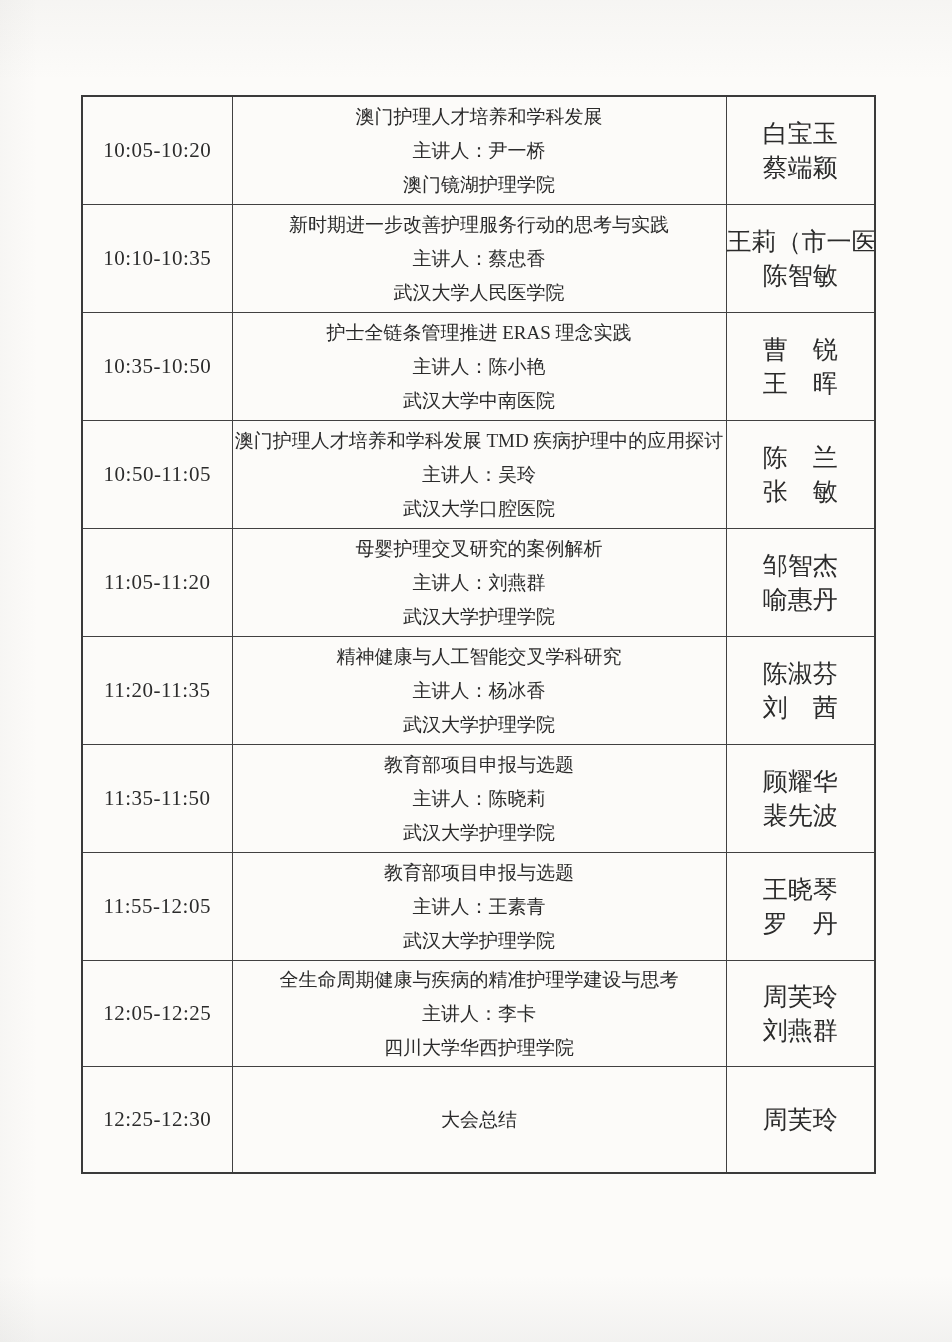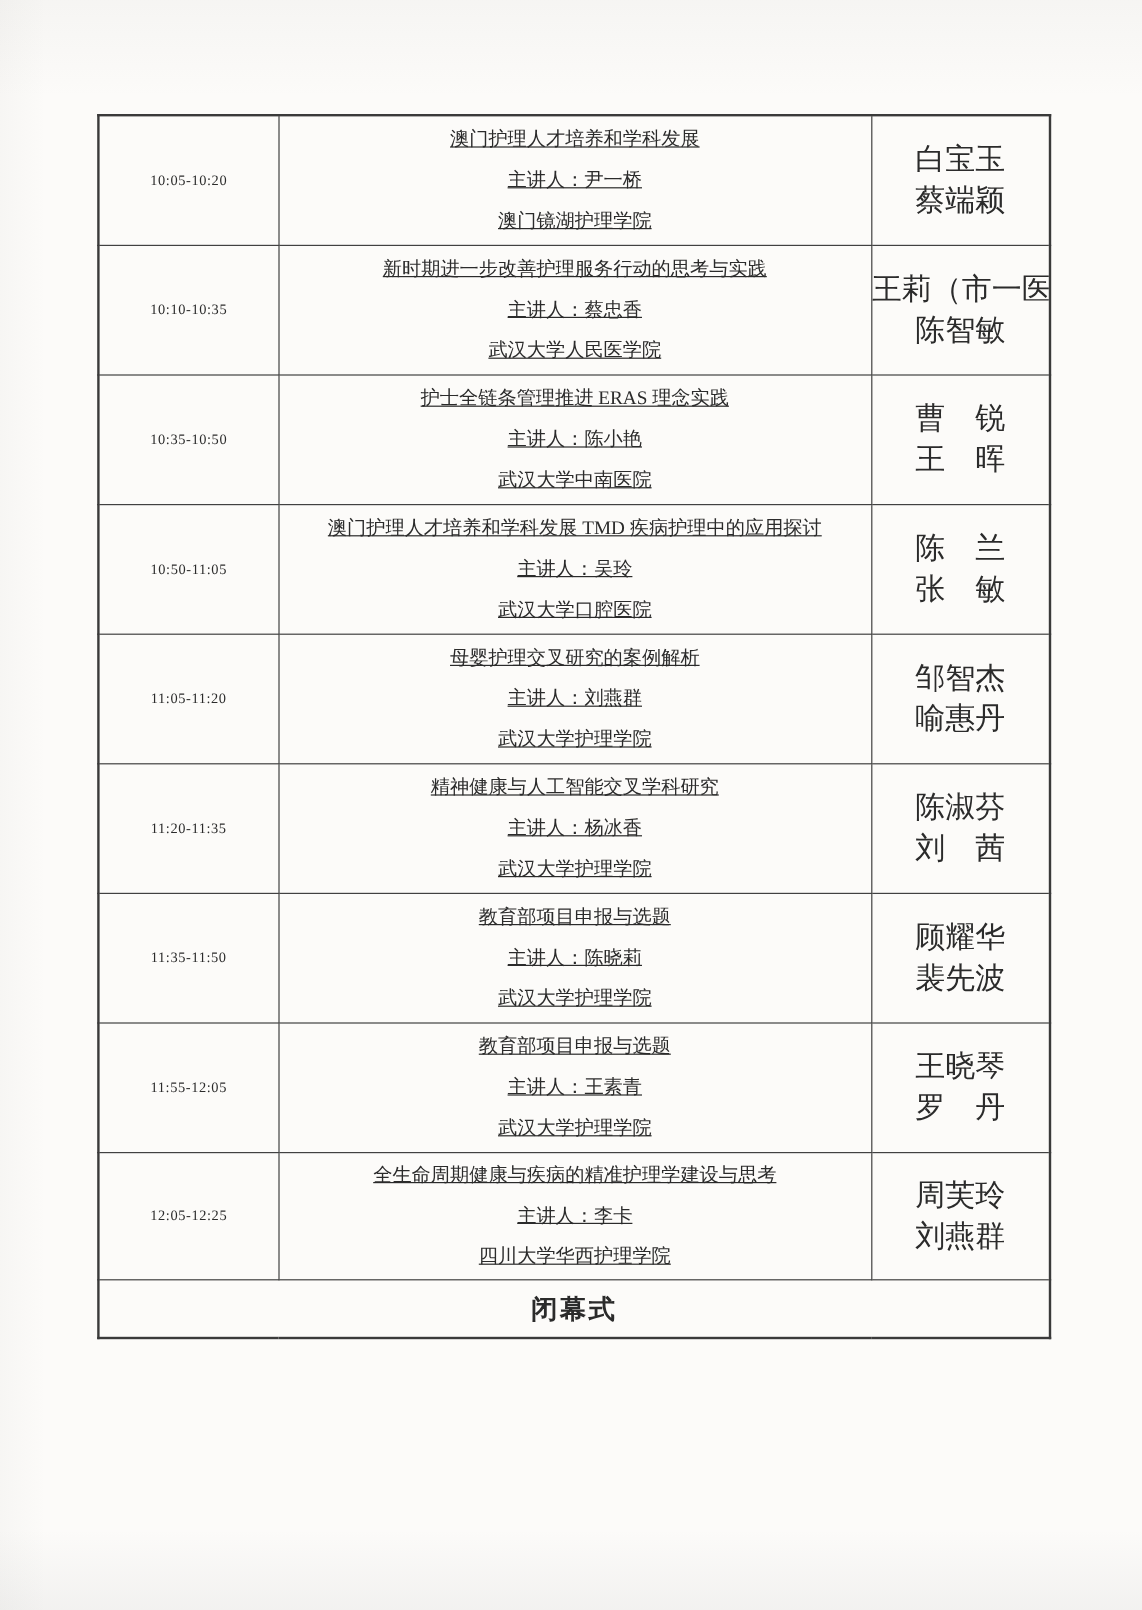--- a/index.html
+++ b/index.html
@@ -43,28 +43,27 @@
     vertical-align: middle;
     padding: 0;
     overflow: hidden;
   }
   tr.session-row td { height: 107px; }
   tr.session-row-last td { height: 105px; }
   tr.closing-row td { height: 47px; }
   tr.summary-row td { height: 105px; }
 
   .c-time {
-    font-size: 12px;
+    font-size: 21px;
     letter-spacing: 0.5px;
     white-space: nowrap;
   }
   .c-main .line {
     line-height: 34px;
-    font-size: 16px;
-    text-decoration: underline;
+    font-size: 19px;
   }
   .c-chair .line {
     line-height: 34px;
     font-size: 25px;
     white-space: pre;
   }
   .closing-title {
     font-size: 22px;
     font-weight: bold;
     letter-spacing: 2px;
@@ -196,22 +195,26 @@
           <div class="line">全生命周期健康与疾病的精准护理学建设与思考</div>
           <div class="line">主讲人：李卡</div>
           <div class="line">四川大学华西护理学院</div>
         </td>
         <td class="c-chair">
           <div class="line">周芙玲</div>
           <div class="line">刘燕群</div>
         </td>
       </tr>
 
-      <tr class="closing-row">
-        <td colspan="3">
-          <div class="closing-title">闭幕式</div>
-        </td>
-      </tr>
-
+
+      <tr class="summary-row">
+        <td class="c-time"><span>12:25-12:30</span></td>
+        <td class="c-main">
+          <div class="summary-title">大会总结</div>
+        </td>
+        <td class="c-chair">
+          <div class="line">周芙玲</div>
+        </td>
+      </tr>
 
     </tbody>
   </table>
 </div>
 
 </body></html>

